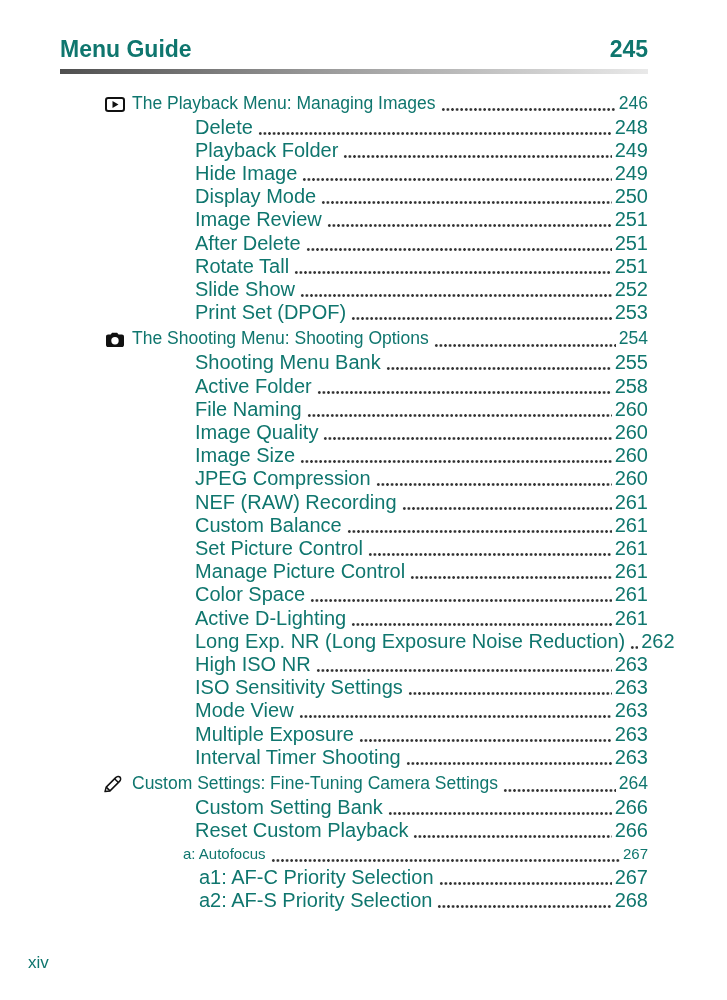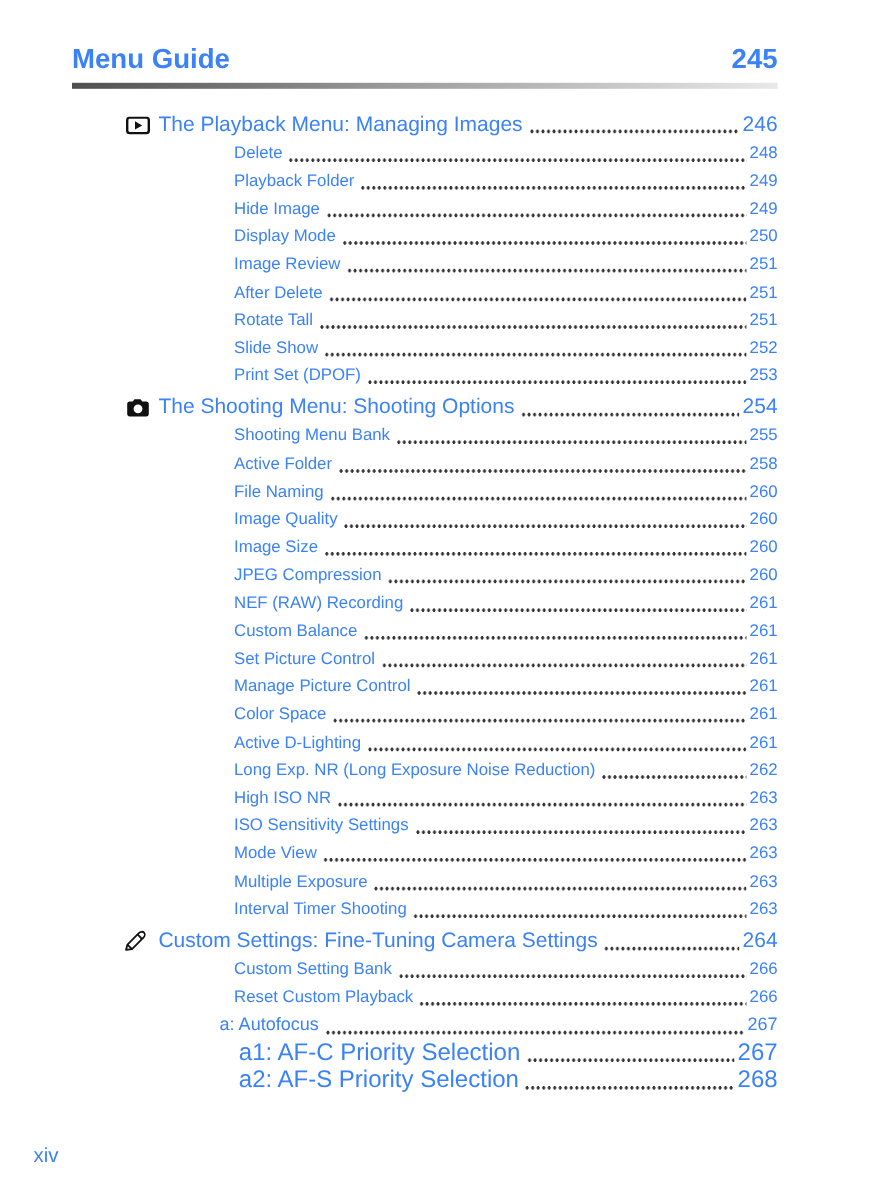--- a/index.html
+++ b/index.html
@@ -1,29 +1,29 @@
 <!DOCTYPE html>
 <html><head>
 <meta charset="utf-8">
 <style>
   html,body { margin:0; padding:0; background:#ffffff; }
   .page {
     position:relative; width:727px; height:1000px; background:#ffffff;
-    font-family:"Liberation Sans", sans-serif; color:#3b82f6; overflow:hidden;
+    font-family:"Liberation Sans", sans-serif; color:#0f766e; overflow:hidden;
   }
   .hdr { display:flex; justify-content:space-between; align-items:baseline;
          margin:36px 79px 0 60px; }
   .title { font-size:23px; font-weight:bold; margin:0; line-height:26px; }
   .pageno { font-size:23px; font-weight:bold; }
   .rule { height:4.5px; margin:6px 79px 0 60px;
           background:linear-gradient(to right,#4f4f4f,#9a9a9a 45%,#e9e9e9); }
   .toc { margin:15px 79px 0 60px; }
   .row { display:flex; align-items:flex-end; }
   .lvl1 { font-size:17.5px; line-height:25px; padding:2px 0 0 45px; }
-  .lvl2 { font-size:14px; line-height:23.2px; padding-left:135px; }
+  .lvl2 { font-size:20px; line-height:23.2px; padding-left:135px; }
   .grp  { font-size:15px; line-height:23.2px; padding-left:123px;text-align:right; }
   .sub  { font-size:20px; line-height:23.2px; padding-left:139px; }
   .icon { width:27px; display:flex; align-self:center; margin-top:2px; flex:0 0 27px; }
   .icon svg { display:block; }
   .icon-pencil-icon svg { margin-left:-3px; }
   .label { white-space:nowrap; }
   .leader { flex:1 1 auto; align-self:stretch; margin:0 3px 0 5px; min-width:8px;
             background-image:radial-gradient(circle,#333 1.05px,rgba(0,0,0,0) 1.45px);
             background-size:4.6px 2.6px; background-repeat:repeat-x;
             background-position:left 0 bottom 4.5px; }

